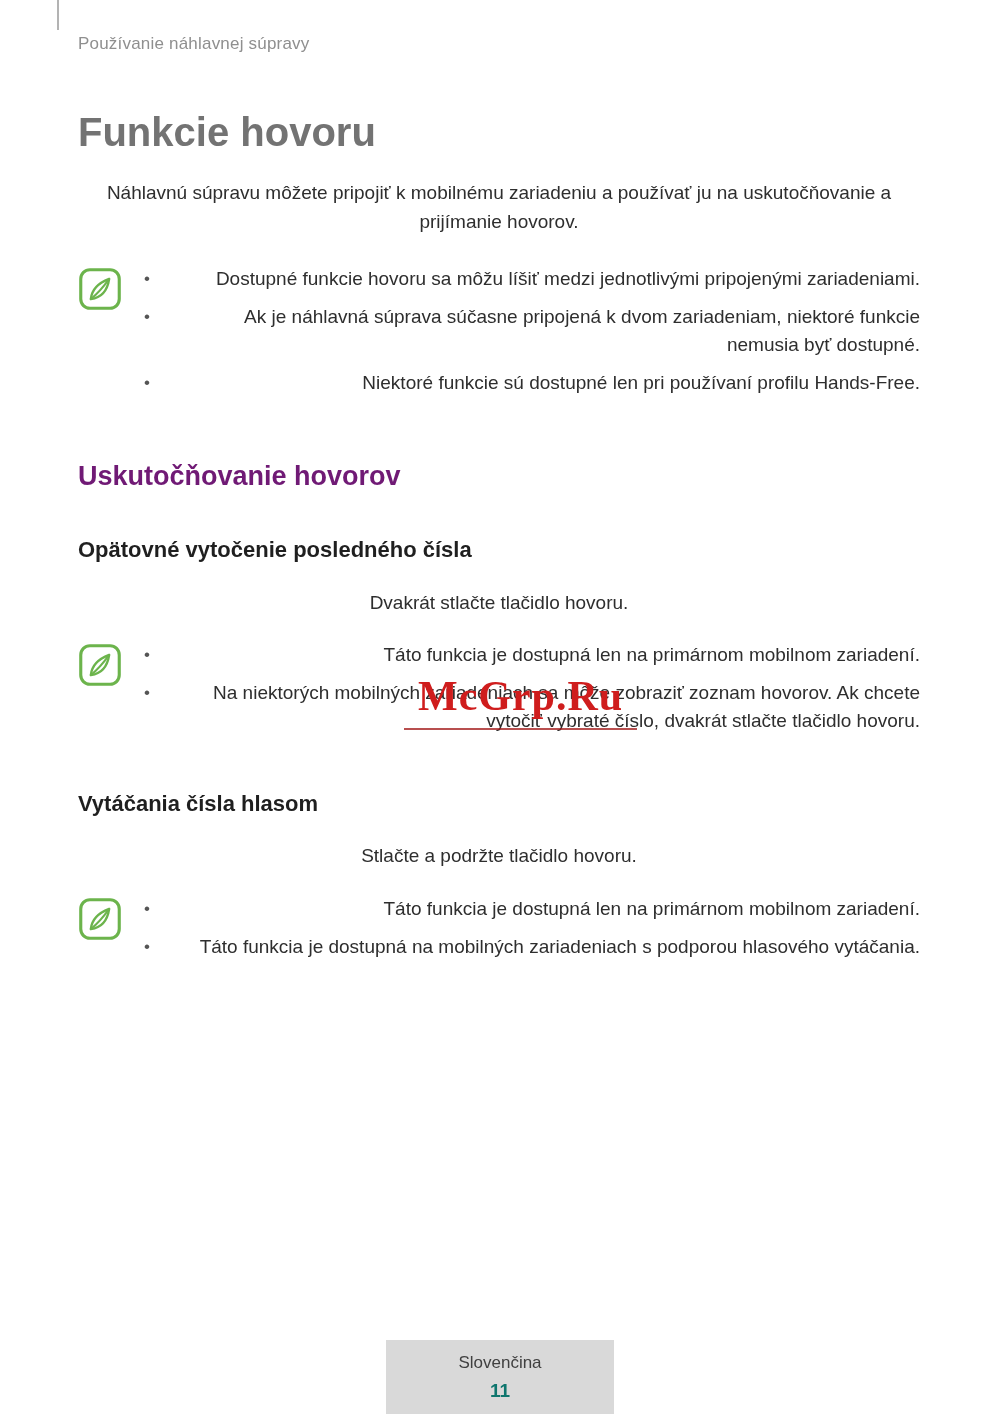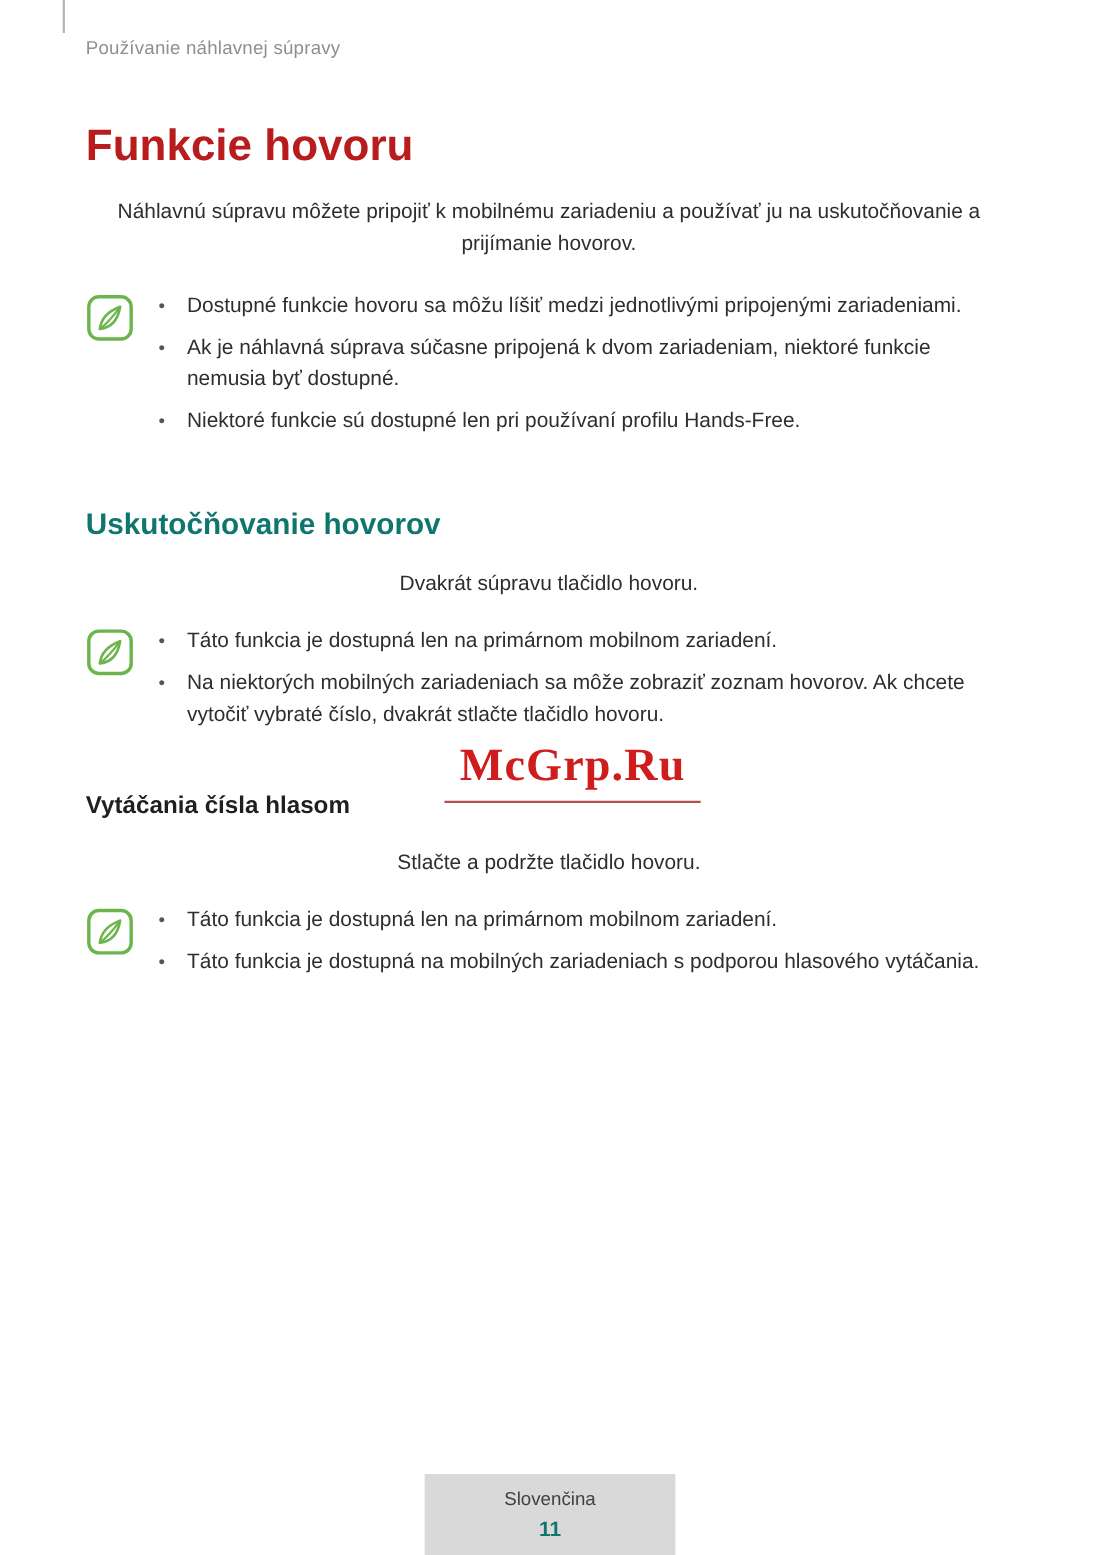--- a/index.html
+++ b/index.html
@@ -17,21 +17,21 @@
     position:absolute;left:57px;top:0;width:2px;height:30px;background:#b3b3b3;
   }
   .content{
     padding:34px 80px 0 78px;
   }
   .running-header{
     font-size:17px;color:#8f8f8f;letter-spacing:.2px;
   }
   h1.doc-title{
     margin:56px 0 0 0;
-    font-size:40px;line-height:1.1;font-weight:bold;color:#b91c1c;
+    font-size:40px;line-height:1.1;font-weight:bold;color:#737373;
   }
   p.body-text{
     margin:24px 0 0 0;
     font-size:19px;line-height:1.55;color:#2e2e2e;
     max-width:844px;
     text-align:center;
   }
   .note{
     display:flex;align-items:flex-start;
     margin:28px 0 0 0;
@@ -40,24 +40,24 @@
   .note-list{flex:1;margin:0;padding:0;list-style:none;}
   .note-item{
     display:flex;align-items:flex-start;
     font-size:19px;line-height:1.5;color:#2e2e2e;
     margin:0 0 9px 0;
   }
   .note-item:last-child{margin-bottom:0;}
   .bullet-dot{
     flex:0 0 26px;text-align:left;color:#555;font-size:17px;line-height:1.7;
   }
-  .note-text{flex:1;max-width:760px;}
+  .note-text{flex:1;max-width:760px;text-align:right;}
   h2.section-heading{
     margin:62px 0 0 0;
-    font-size:27px;font-weight:bold;color:#0f766e;line-height:1.2;
+    font-size:27px;font-weight:bold;color:#701a75;line-height:1.2;
   }
   h3.sub-heading{
     margin:44px 0 0 0;
     font-size:22px;font-weight:bold;color:#1f1f1f;line-height:1.25;
   }
   .watermark{
     position:absolute;left:404px;top:672px;
     font-family:"Liberation Serif", serif;
     font-weight:bold;
     font-size:42px;
@@ -113,22 +113,23 @@
         </li>
         <li class="note-item">
           <span class="bullet-dot">•</span>
           <span class="note-text">Niektoré funkcie sú dostupné len pri používaní profilu Hands-Free.</span>
         </li>
       </ul>
     </div>
 
     <h2 class="section-heading">Uskutočňovanie hovorov</h2>
 
+    <h3 class="sub-heading">Opätovné vytočenie posledného čísla</h3>
 
-    <p class="body-text">Dvakrát súpravu tlačidlo hovoru.</p>
+    <p class="body-text">Dvakrát stlačte tlačidlo hovoru.</p>
 
     <div class="note" style="margin-top:24px;">
       <span class="note-icon">
         <svg viewBox="0 0 48 48" width="44" height="44" aria-hidden="true">
           <rect x="3" y="3" width="42" height="42" rx="10" fill="none" stroke="#6cb44c" stroke-width="3.4"></rect>
           <path d="M14 35 Q 15.5 20 34 13 Q 31 33 14 35 Z" fill="none" stroke="#6cb44c" stroke-width="2.6" stroke-linejoin="round"></path>
           <path d="M14 35 Q 24 27 34 13" fill="none" stroke="#6cb44c" stroke-width="2.2" stroke-linecap="round"></path>
         </svg>
       </span>
       <ul class="note-list">

